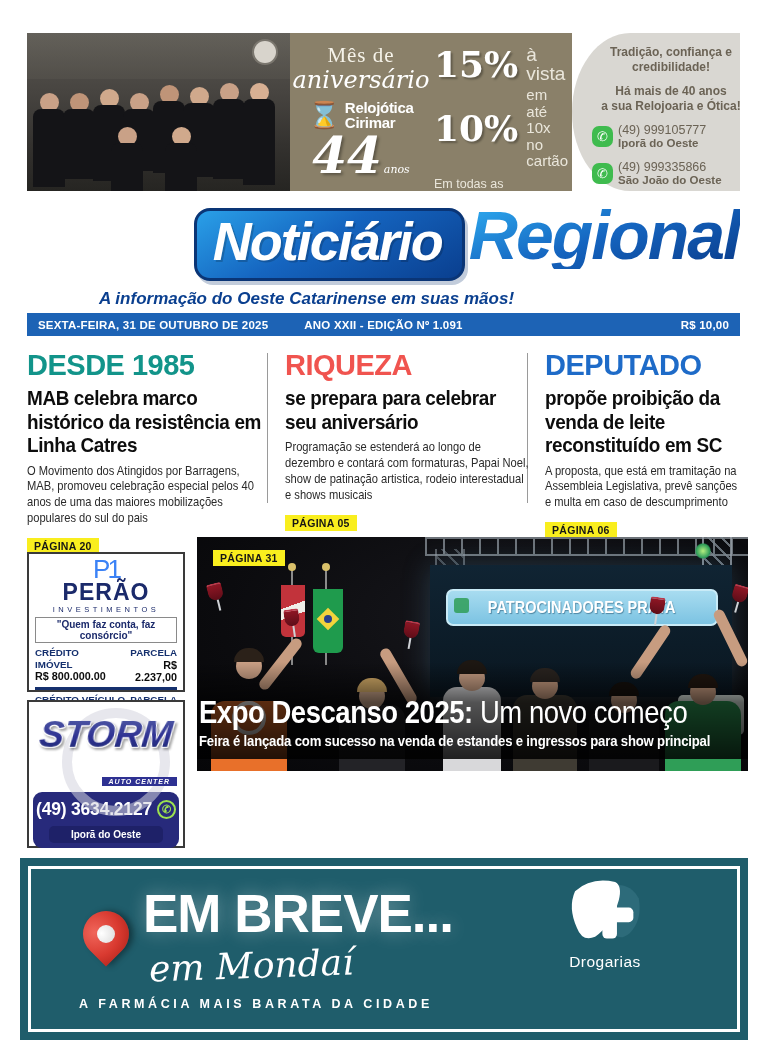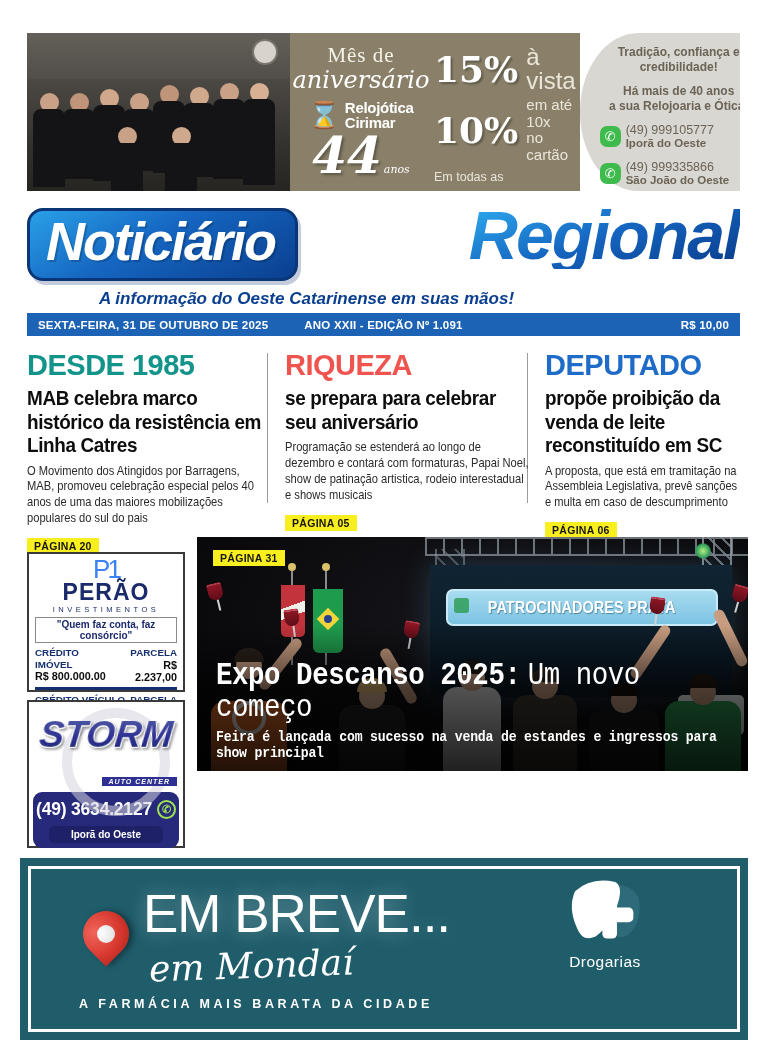--- a/index.html
+++ b/index.html
@@ -27,36 +27,36 @@
   .ta-hg{font-size:26px;color:#fff;line-height:1;}
   .ta-brand-names{text-align:left;font-weight:bold;font-size:15px;line-height:1.02;color:#fff;letter-spacing:-.3px;}
   .ta-years{margin-top:2px;}
   .ta-years .n{font-family:"DejaVu Serif",serif;font-style:italic;font-weight:bold;font-size:50px;color:#fff;
     text-shadow:2px 2px 3px rgba(0,0,0,.35);line-height:.9;}
   .ta-years .a{font-family:"DejaVu Serif",serif;font-style:italic;font-size:11px;color:#fff;margin-left:2px;}
   .ta-mid-right{flex:1;padding:12px 4px 18px 2px;}
   .ta-drow{display:flex;align-items:center;gap:8px;}
   .ta-dval{font-family:"DejaVu Serif",serif;font-weight:bold;font-size:36px;color:#fff;line-height:.95;
     text-shadow:2px 2px 2px rgba(0,0,0,.3);}
-  .ta-dlab{font-size:24px;color:#eae6db;line-height:1;}
+  .ta-dlab{font-size:19px;color:#eae6db;line-height:1;}
   .ta-dlab2{font-size:15px;color:#eae6db;line-height:1.1;}
   .ta-note{font-size:12.5px;color:#eae6db;line-height:1.25;margin-top:7px;}
   .ta-right{width:158px;flex:none;background:#d9d7d2;border-radius:70px 0 0 70px / 95px 0 0 95px;
     padding:12px 8px 0 20px;text-align:center;color:#6b6355;}
   .ta-tag{font-weight:bold;font-size:12px;line-height:1.25;}
   .ta-tag2{font-weight:bold;font-size:12px;line-height:1.25;margin-top:9px;}
   .ta-contact{display:flex;align-items:center;gap:5px;margin-top:9px;text-align:left;}
   .wa-ico{width:21px;height:21px;flex:none;border-radius:7px;background:#3fbb4e;color:#fff;
     display:flex;align-items:center;justify-content:center;font-size:13px;}
   .ta-phone{font-weight:normal;font-size:12.5px;line-height:1.15;}
   .ta-city{font-weight:bold;font-size:11.5px;line-height:1.15;}
 
   
   .masthead{position:absolute;left:27px;top:201px;width:713px;height:106px;}
-  .mh-row{display:flex;justify-content:space-between;align-items:flex-start;}
+  .mh-row{display:flex;justify-content:flex-end;align-items:flex-start;}
   .mh-box{background:linear-gradient(150deg,#2aa0e8 0%,#1565c0 45%,#0a3f8f 100%);
     border:3px solid #0a3576;border-radius:16px;padding:2px 20px 8px 16px;margin-top:7px;
     box-shadow:3px 4px 0 rgba(10,50,110,.25);}
   .mh-t1{font-style:italic;font-weight:bold;font-size:54px;color:#fff;letter-spacing:-2px;line-height:1.05;
     text-shadow:2px 2px 0 rgba(0,0,0,.18);}
   .mh-t2{font-style:italic;font-weight:bold;font-size:68px;letter-spacing:-2px;line-height:1;margin-left:4px;
     background:linear-gradient(160deg,#2aa0e8 10%,#1565c0 50%,#0a3f8f 95%);
     -webkit-background-clip:text;background-clip:text;color:transparent;
     filter:drop-shadow(1.5px 0 0 #fff) drop-shadow(-1.5px 0 0 #fff) drop-shadow(0 1.5px 0 #fff) drop-shadow(0 -1.5px 0 #fff);}
   .mh-tagline{position:absolute;left:72px;bottom:-2px;font-style:italic;font-weight:bold;font-size:17px;color:#0a3f8f;}
@@ -146,35 +146,35 @@
   .fp .head{width:26px;height:26px;border-radius:50%;background:var(--s,#caa085);margin:0 auto;position:relative;}
   .fp .head::before{content:"";position:absolute;left:-2px;top:-5px;width:30px;height:14px;border-radius:14px 14px 0 0;
     background:var(--hair,#241d18);}
   .fp .body{height:var(--h,120px);width:var(--w,70px);background:var(--b,#1c1c1f);border-radius:14px 14px 0 0;margin-top:-4px;}
   .fp.logo .body::after{content:"";display:block;width:26px;height:26px;border:4px solid #fff;border-radius:50%;
     margin:26px auto 0;opacity:.95;}
   .f-arm{position:absolute;width:11px;height:62px;border-radius:6px;background:#c79c80;}
   .glass{position:absolute;width:15px;z-index:4;}
   .glass .bowl{width:15px;height:15px;background:linear-gradient(#8e1624,#5d0d18);border-radius:3px 3px 8px 8px;border-top:2px solid #b9394a;}
   .glass .stem{width:2px;height:11px;background:#cfd2d6;margin:0 auto;}
-  .f-caption{position:absolute;left:0;right:0;bottom:0;z-index:7;padding:34px 19px 10px;
-    background:linear-gradient(180deg,rgba(0,0,0,0) 0%,rgba(0,0,0,.62) 42%,rgba(0,0,0,.85) 100%);font-family:Liberation Mono, monospace;}
+  .f-caption{position:absolute;left:0;right:0;bottom:12px;z-index:7;padding:34px 2px 10px;
+    background:linear-gradient(180deg,rgba(0,0,0,0) 0%,rgba(0,0,0,.62) 42%,rgba(0,0,0,.85) 100%);}
   .fc-title{color:#fff;font-size:30.5px;letter-spacing:-.5px;line-height:1.05;}
   .fc-title .strong{font-weight:bold;}
   .fc-title .rest{font-weight:normal;margin-left:8px;}
   .fc-sub{color:#fff;font-weight:bold;font-size:14.6px;letter-spacing:-.2px;margin-top:5px;}
 
   
   .bottom-ad{position:absolute;left:20px;top:858px;width:728px;height:182px;background:#1f5d6b;}
   .ba-inner{position:absolute;inset:8px;border:3px solid #fff;}
   .ba-pin{position:absolute;left:52px;top:42px;width:46px;height:46px;background:radial-gradient(circle at 35% 30%,#f0655a,#d93a30 55%,#a81f17);
     border-radius:50% 50% 50% 0;transform:rotate(-45deg);box-shadow:3px 3px 6px rgba(0,0,0,.4);}
   .ba-pin::after{content:"";position:absolute;left:14px;top:14px;width:18px;height:18px;border-radius:50%;
     background:radial-gradient(circle at 35% 30%,#ffffff,#d9d9d9);}
-  .ba-head{position:absolute;left:112px;top:14px;color:#fff;font-weight:normal;font-size:53px;letter-spacing:-1px;
+  .ba-head{position:absolute;left:112px;top:14px;color:#fff;font-weight:bold;font-size:53px;letter-spacing:-1px;
     text-shadow:0 0 18px rgba(255,255,255,.35);}
   .ba-script{position:absolute;left:118px;top:76px;color:#fff;font-family:"DejaVu Serif",serif;
     font-style:italic;font-size:36px;transform:rotate(-2deg);}
   .ba-tagline{position:absolute;left:48px;top:128px;color:#fff;font-weight:bold;font-size:12.5px;letter-spacing:3.6px;}
   .ba-right{position:absolute;left:448px;top:2px;width:252px;text-align:center;}
   .ba-logo{height:82px;margin-top:2px;}
   .ba-small{color:#fff;font-size:15.5px;letter-spacing:.5px;margin-top:-6px;}
   .ba-large{color:#fff;font-weight:bold;font-size:37px;letter-spacing:-.5px;line-height:1;}
 </style>
 </head>

